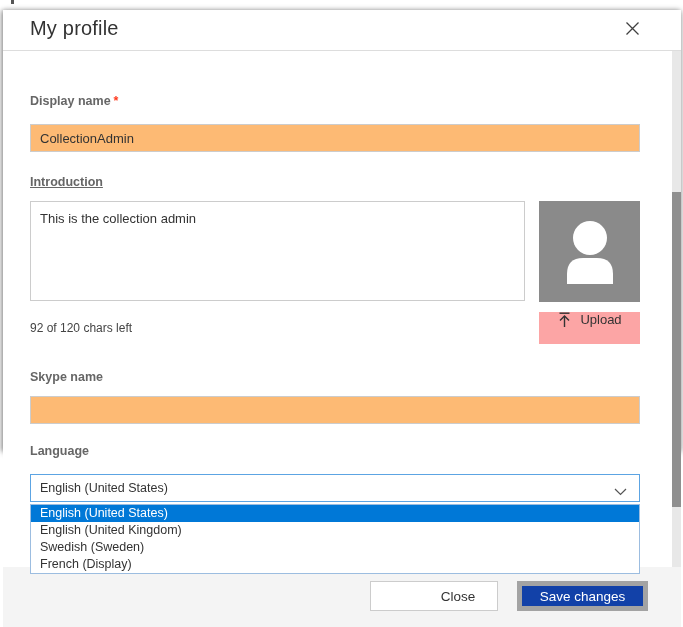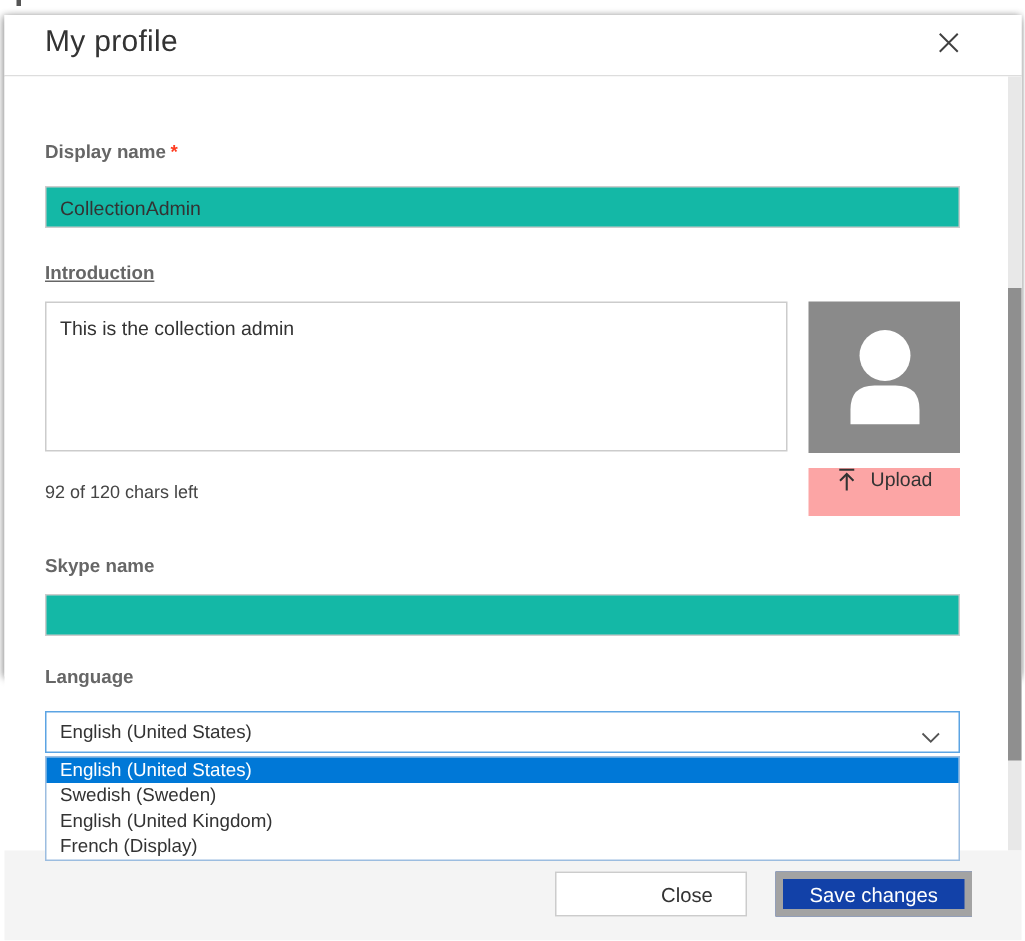--- a/index.html
+++ b/index.html
@@ -33,21 +33,21 @@
   .content { position:absolute; left:0; top:41px; width:100%; height:516px; background:#fff; }
 
   .field-label {
     position:absolute; left:27px;
     font-size:12.5px; font-weight:700; color:#666;
   }
   .required-mark { color:#ff3b1f; font-weight:700; margin-left:3px; }
 
   .text-input {
     position:absolute; left:27px; width:610px; height:28px;
-    border:1px solid #ccc; background:#14b8a6;
+    border:1px solid #ccc; background:#fdba74;
     font-family:"Liberation Sans", sans-serif;
     font-size:13px; color:#333; padding:0 9px; outline:none;
   }
   .intro-textarea {
     position:absolute; left:27px; top:150px; width:495px; height:100px;
     border:1px solid #ccc; background:#fff; resize:none; outline:none;
     font-family:"Liberation Sans", sans-serif;
     font-size:13px; color:#333; padding:8px 9px; line-height:1.35;
   }
   .chars-counter { position:absolute; left:27px; top:270px; font-size:12px; color:#444; }
@@ -167,22 +167,22 @@
       <span>English (United States)</span>
       <span class="select-chevron">
         <svg width="13" height="8" viewBox="0 0 13 8">
             <path d="M1 1 L6.5 6.5 L12 1" stroke="#555" stroke-width="1.2" fill="none"></path>
           </svg>
       </span>
     </div>
 
     <div class="listbox">
       <div class="list-option selected">English (United States)</div>
+      <div class="list-option">English (United Kingdom)</div>
       <div class="list-option">Swedish (Sweden)</div>
-      <div class="list-option">English (United Kingdom)</div>
       <div class="list-option">French (Display)</div>
     </div>
 
     <div class="hidden-field-sliver"></div>
 
   </div>
 
   <div class="scrollbar-track">
     <div class="scrollbar-thumb"></div>
   </div>

